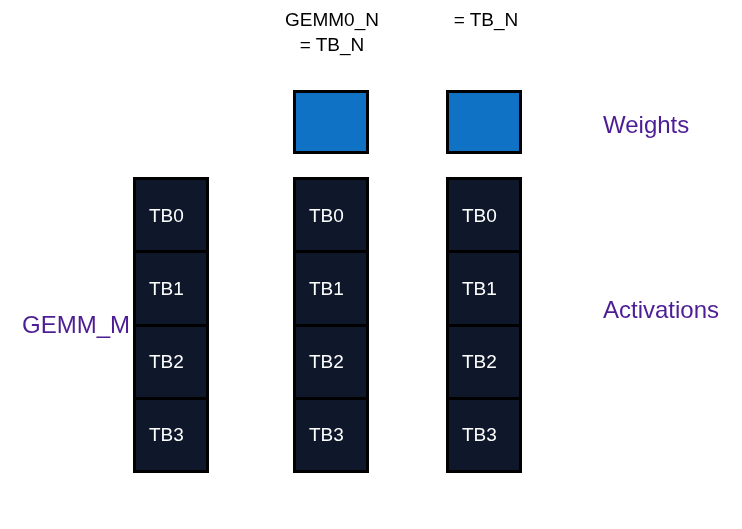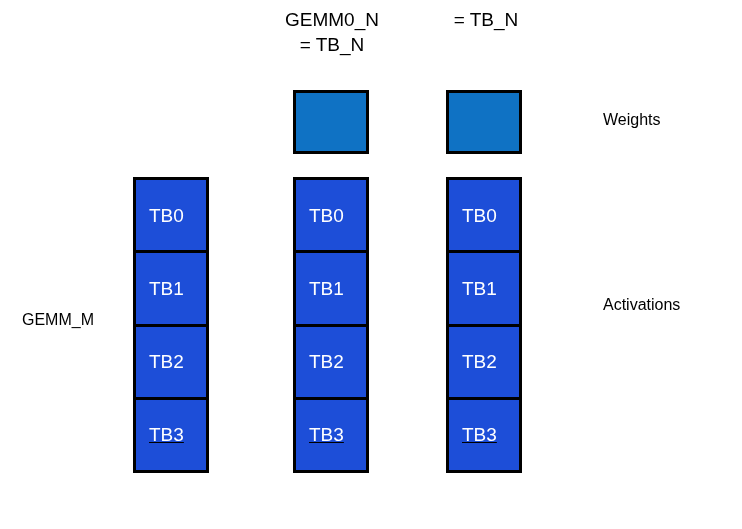--- a/index.html
+++ b/index.html
@@ -45,43 +45,42 @@
     position: absolute;
     width: 76px;
     border: 3px solid #000000;
     box-sizing: border-box;
     background: #000000;
     display: flex;
     flex-direction: column;
   }
   .act-cell {
     flex: 1 1 0;
-    background: #1d4ed8;
+    background: #0f172a;
     box-sizing: border-box;
     display: flex;
     align-items: center;
     border-bottom: 3px solid #000000;
   }
   .act-cell:last-child {
     border-bottom: none;
-    text-decoration: underline;
   }
   .act-cell-label {
     color: #ffffff;
     font-size: 19px;
     padding-left: 13px;
     line-height: 1;
     white-space: pre;
   }
 
   
   .side-label {
     position: absolute;
-    font-size: 16px;
-    color: #000000;
+    font-size: 24px;
+    color: #4c1d95;
     white-space: pre;
   }
 </style>
 </head>
 <body>
 
 <div class="canvas">
 
   <div class="col-header" style="left:252px; top:7px;">
     <span class="line">GEMM0_N</span>

